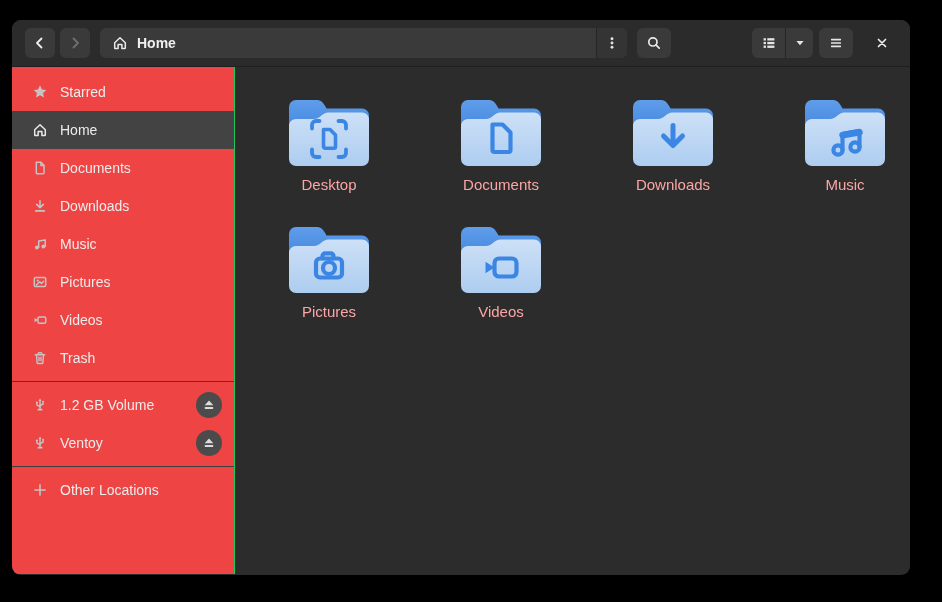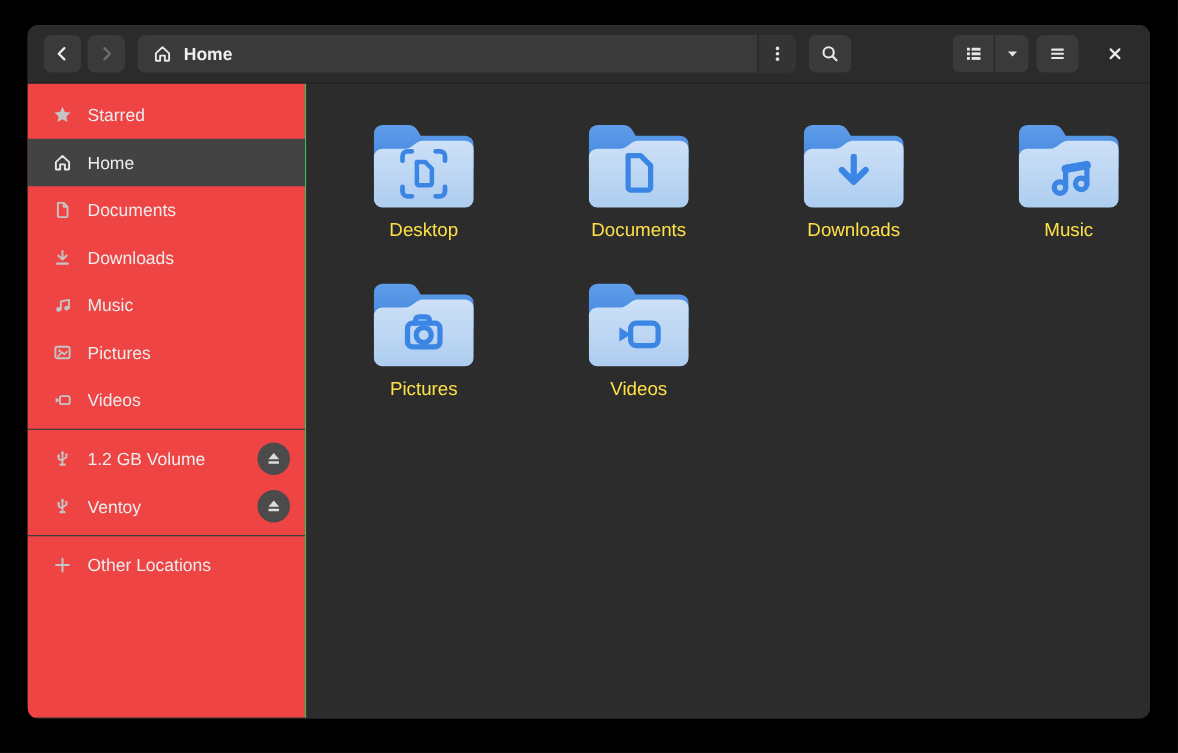--- a/index.html
+++ b/index.html
@@ -1,18 +1,18 @@
 <!DOCTYPE html>
 <html><head>
 <meta charset="utf-8">
 <style>
   * { margin:0; padding:0; box-sizing:border-box; }
   html,body { width:942px; height:602px; background:#000; overflow:hidden;
     font-family:"Liberation Sans","DejaVu Sans",sans-serif; }
-  .window { position:absolute; left:22px; top:20px; width:898px; height:555px;
+  .window { position:absolute; left:12px; top:20px; width:898px; height:555px;
     border-radius:9px; overflow:hidden; background:#2c2c2c;
     box-shadow:0 8px 24px rgba(0,0,0,.65), inset 0 1px 0 rgba(255,255,255,.06); }
   
   .header { height:47px; background:#2b2b2b; border-bottom:1px solid #1f1f1f;
     display:flex; align-items:center; padding:0 13px; }
   .hbtn { height:30px; min-width:30px; display:flex; align-items:center; justify-content:center;
     background:#3a3a3a; border-radius:6px; cursor:default; }
   .hbtn.wide { width:34px; }
   .hbtn.flat { background:transparent; }
   .hbtn + .hbtn { margin-left:5px; }
@@ -37,21 +37,21 @@
   .side-row.selected { background:#434343; }
   .side-row .lbl { flex:1; white-space:nowrap; overflow:hidden; }
   .icn { width:16px; height:16px; display:flex; flex:none; }
   .eject { width:26px; height:26px; flex:none; border-radius:50%; background:#4b4b4b;
     display:flex; align-items:center; justify-content:center; }
   .sep { height:1px; background:#3f3f3f; margin:4px 0; }
   
   .content { flex:1; background:#2c2c2c; padding:28px 0 0 8px; }
   .files-grid { display:grid; grid-template-columns:repeat(4,172px); row-gap:29px; }
   .file-cell { display:flex; flex-direction:column; align-items:center; cursor:default; }
-  .file-label { margin-top:9px; font-size:15px; color:#fde047; }
+  .file-label { margin-top:9px; font-size:15px; color:#fca5a5; }
   .folder-icon { width:80px; height:72px; }
 </style>
 </head>
 <body>
 
 <svg width="0" height="0" style="position:absolute" aria-hidden="true">
   <defs>
     <linearGradient id="gBack" x1="0" y1="0" x2="0" y2="1">
       <stop offset="0" stop-color="#609de9"></stop>
         <stop offset="1" stop-color="#3e84de"></stop>
@@ -212,20 +212,31 @@
   </div>
           <div class="side-row">
     <span class="icn">
               <svg width="16" height="16" viewBox="0 0 16 16" fill="none" stroke="#c4c4c4" stroke-width="1.5" stroke-linecap="round" stroke-linejoin="round">
                 <rect x="5.9" y="4.9" width="7.9" height="6.4" rx="1.6"></rect>
                 <path d="M5.9 8.1 2.5 6 V10.2 Z" fill="#c4c4c4" stroke="none"></path>
               </svg>
             </span>
     <span class="lbl">Videos</span>
   </div>
+          <div class="side-row">
+    <span class="icn">
+              <svg width="16" height="16" viewBox="0 0 16 16" fill="none" stroke="#c4c4c4" stroke-width="1.4" stroke-linecap="round" stroke-linejoin="round">
+                <path d="M3.2 4.7 H12.8"></path>
+                <path d="M6.2 4.5 V3.5 a.8.8 0 0 1 .8 -.8 h2 a.8.8 0 0 1 .8 .8 V4.5"></path>
+                <path d="M4.5 4.9 5.1 12.6 a1 1 0 0 0 1 .9 h3.8 a1 1 0 0 0 1 -.9 L11.5 4.9"></path>
+                <path d="M7 7.3 V10.7 M9 7.3 V10.7"></path>
+              </svg>
+            </span>
+    <span class="lbl">Trash</span>
+  </div>
         </div>
       <div class="sep"></div>
       <div id="device-list">
           <div class="side-row">
     <span class="icn">
               <svg width="16" height="16" viewBox="0 0 16 16" fill="none" stroke="#c4c4c4" stroke-width="1.4" stroke-linecap="round" stroke-linejoin="round">
                 <path d="M8 3.4 V12.1"></path>
                 <path d="M8 1.4 6.5 4.1 H9.5 Z" fill="#c4c4c4" stroke="none"></path>
                 <path d="M8 9.7 4.9 8.1 V6.7"></path>
                 <circle cx="4.9" cy="5.7" r="1.1" fill="#c4c4c4" stroke="none"></circle>

